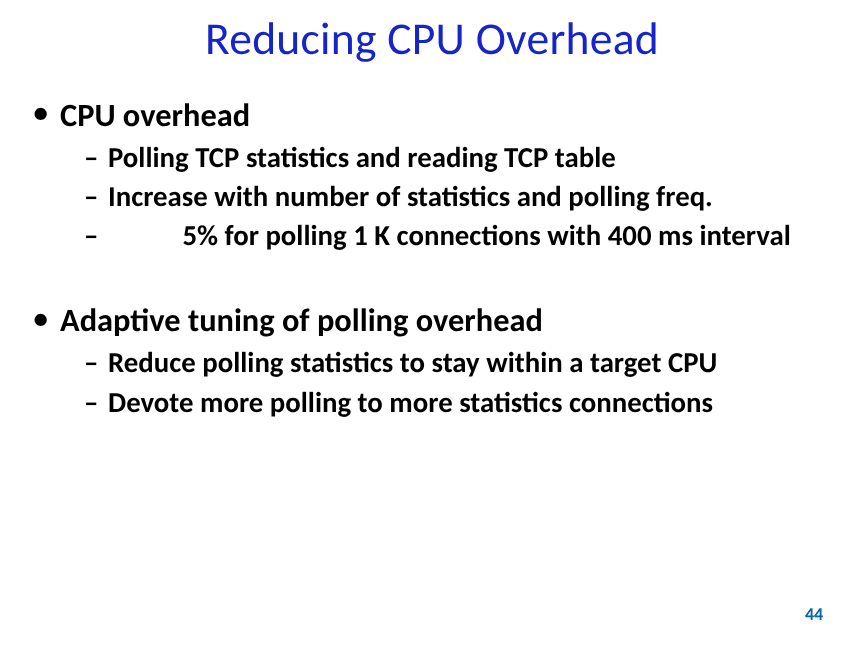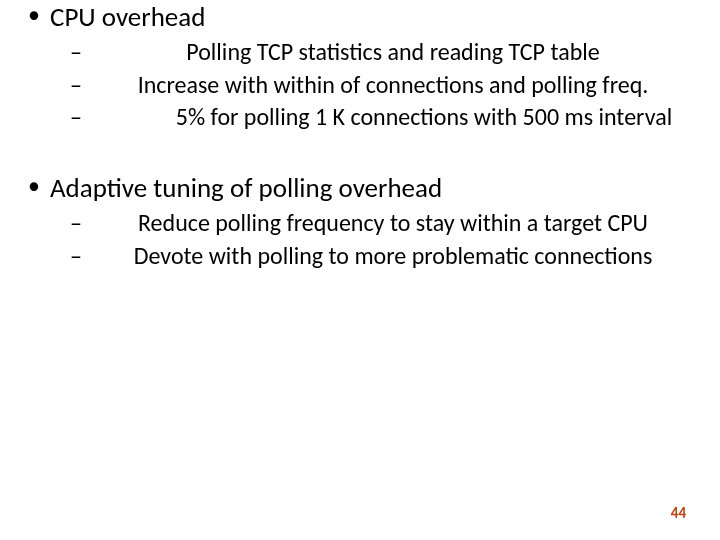--- a/index.html
+++ b/index.html
@@ -33,97 +33,98 @@
   ul.lvl1 {
     list-style: none;
     margin: 0;
     padding: 0;
   }
   ul.lvl1 > li {
     font-size: 27px;
     margin-bottom: 4px;
     position: relative;
     padding-left: 26px;
+    font-weight: bold;
   }
   ul.lvl1 > li::before {
     content: "•";
     position: absolute;
     left: 4px;
     top: 0;
     font-size: 24px;
   }
   ul.lvl2 {
     list-style: none;
     margin: 4px 0 0 0;
     padding: 0 0 0 20px;
   }
   ul.lvl2 > li {
     font-size: 24px;
     margin-bottom: 2px;
     position: relative;
     padding-left: 20px;
     line-height: 1.28;
-    text-align: center;
   }
   ul.lvl2 > li::before {
     content: "–";
     position: absolute;
     left: 0;
     top: 0;
   }
   .cont-line {
     display: block;
     padding-left: 62px;
     font-size: 24px;
     line-height: 1.28;
   }
   .gap {
     height: 34px;
   }
   .pagenum {
     position: absolute;
     right: 34px;
     bottom: 18px;
-    color: #c2410c;
+    color: #0369a1;
     font-size: 15px;
     font-weight: 700;
   }
 </style>
 </head>
 <body>
 
 <div class="slide">
 
+  <h1 class="title">Reducing CPU Overhead</h1>
 
   <div class="body">
 
     <ul class="lvl1">
 
       <li>
         <span>CPU overhead</span>
         <ul class="lvl2">
           <li>Polling TCP statistics and reading TCP table</li>
-          <li>Increase with within of connections and polling freq.</li>
+          <li>Increase with number of statistics and polling freq.</li>
           <li>
-            <span class="cont-line">5% for polling 1 K connections with 500 ms interval</span>
+            <span class="cont-line">5% for polling 1 K connections with 400 ms interval</span>
           </li>
         </ul>
       </li>
 
     </ul>
 
     <div class="gap"></div>
 
     <ul class="lvl1">
 
       <li>
         <span>Adaptive tuning of polling overhead</span>
         <ul class="lvl2">
-          <li>Reduce polling frequency to stay within a target CPU</li>
-          <li>Devote with polling to more problematic connections</li>
+          <li>Reduce polling statistics to stay within a target CPU</li>
+          <li>Devote more polling to more statistics connections</li>
         </ul>
       </li>
 
     </ul>
 
   </div>
 
   <div class="pagenum">44</div>
 
 </div>

